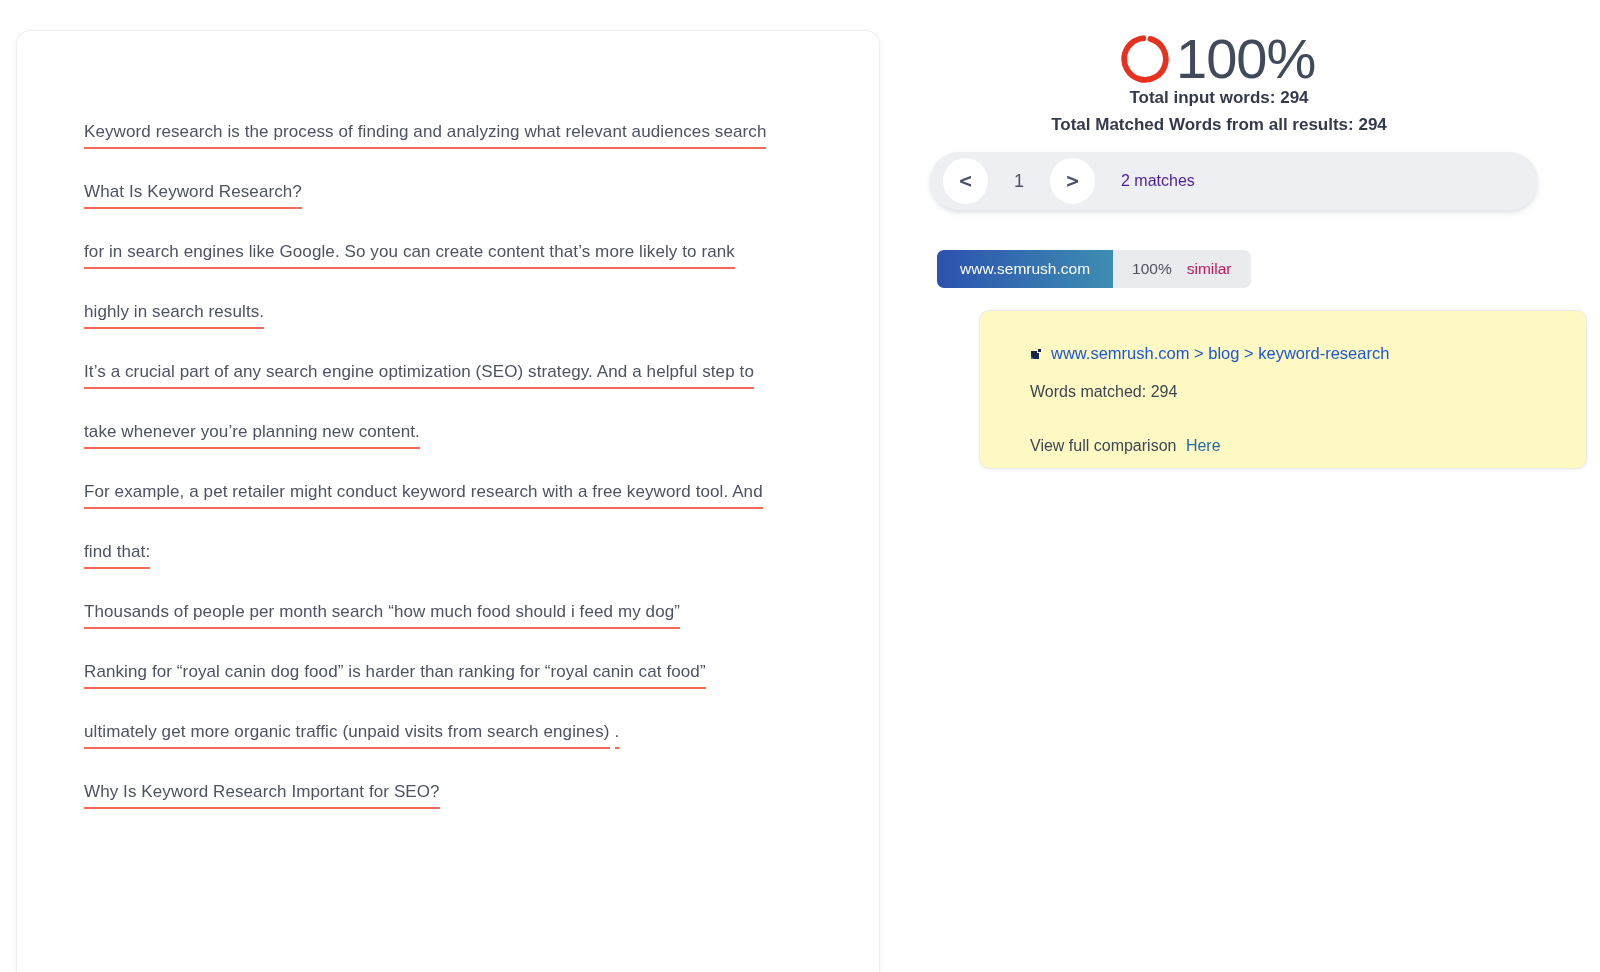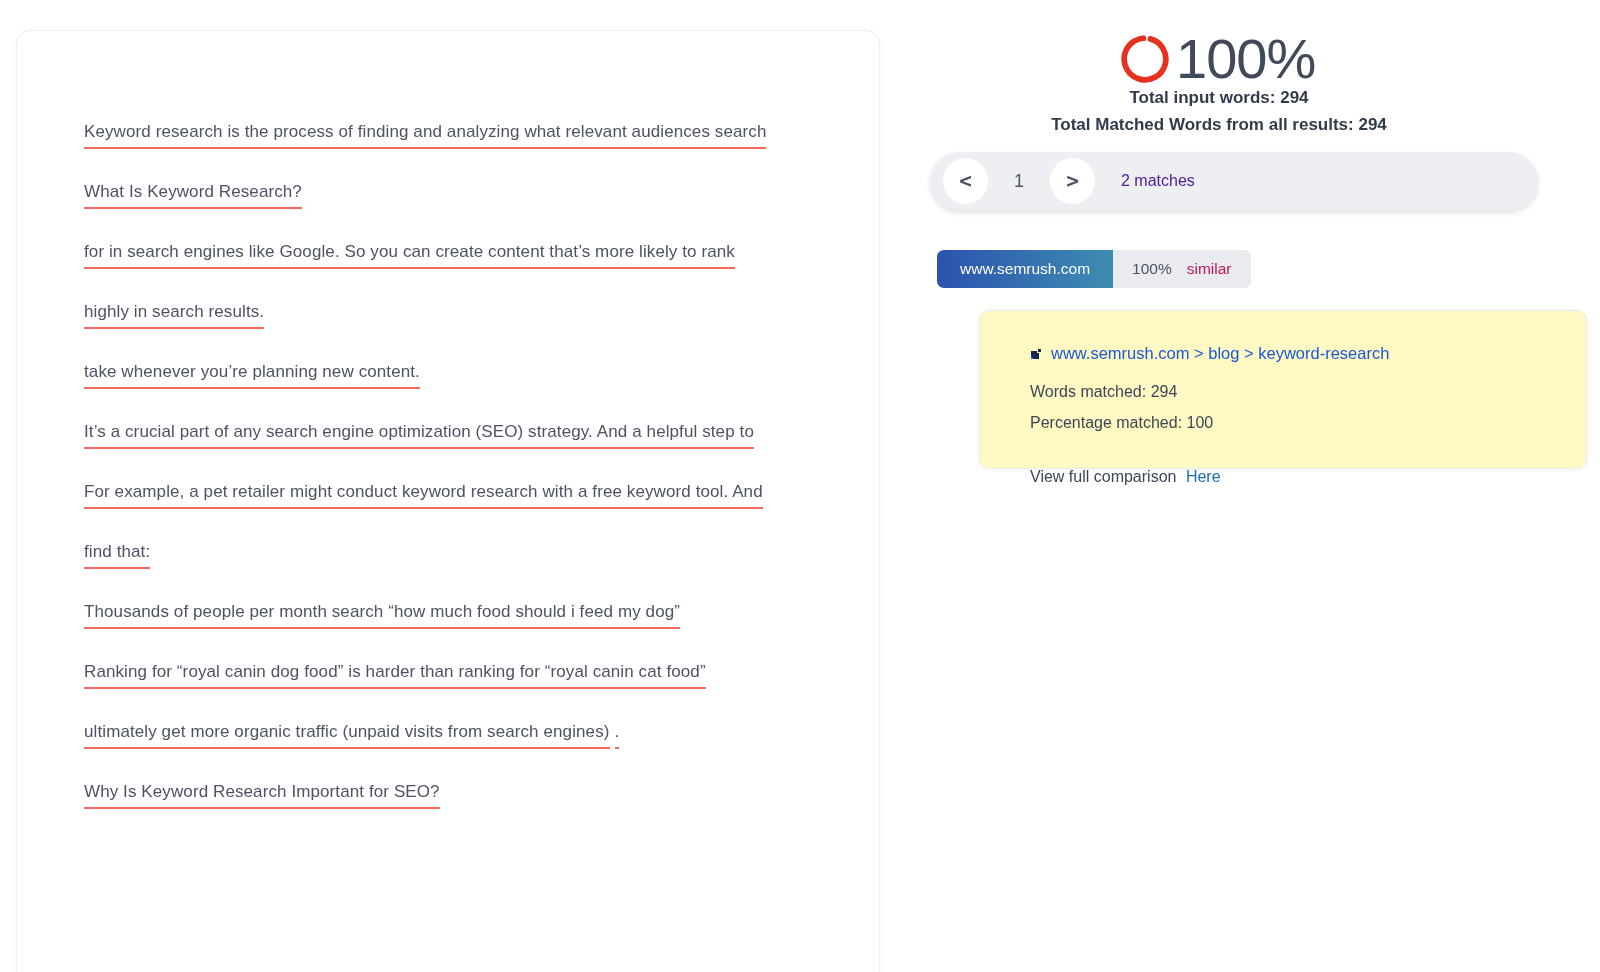--- a/index.html
+++ b/index.html
@@ -89,22 +89,22 @@
 </style>
 </head>
 <body>
 
 <div class="doc-card">
   <div class="doc-text" id="doc-lines">
       <div class="doc-line"><span class="seg">Keyword research is the process of finding and analyzing what relevant audiences search</span></div>
       <div class="doc-line"><span class="seg">What Is Keyword Research?</span></div>
       <div class="doc-line"><span class="seg">for in search engines like Google. So you can create content that’s more likely to rank</span></div>
       <div class="doc-line"><span class="seg">highly in search results.</span></div>
+      <div class="doc-line"><span class="seg">It’s a crucial part of any search engine optimization (SEO) strategy. And a helpful step to</span></div>
       <div class="doc-line"><span class="seg">take whenever you’re planning new content.</span></div>
-      <div class="doc-line"><span class="seg">It’s a crucial part of any search engine optimization (SEO) strategy. And a helpful step to</span></div>
       <div class="doc-line"><span class="seg">For example, a pet retailer might conduct keyword research with a free keyword tool. And</span></div>
       <div class="doc-line"><span class="seg">find that:</span></div>
       <div class="doc-line"><span class="seg">Thousands of people per month search “how much food should i feed my dog”</span></div>
       <div class="doc-line"><span class="seg">Ranking for “royal canin dog food” is harder than ranking for “royal canin cat food”</span></div>
       <div class="doc-line"><span class="seg">ultimately get more organic traffic (unpaid visits from search engines)</span><span class="seg">.</span></div>
       <div class="doc-line"><span class="seg">Why Is Keyword Research Important for SEO?</span></div>
     </div>
 </div>
 
 <div class="score-row">
@@ -135,18 +135,17 @@
 <div class="result-card">
   <div class="crumb-row">
     <svg width="12" height="12" viewBox="0 0 12 12">
       <path fill="#17264e" d="M1 3 L7 3 L7 5 L9 5 L9 11 L1 11 Z"></path>
       <rect x="8" y="1" width="3" height="3" fill="#17264e"></rect>
       <path fill="#2f6fd0" d="M1 8 L4 11 L1 11 Z"></path>
     </svg>
     <a class="crumb-link">www.semrush.com &gt; blog &gt; keyword-research</a>
   </div>
   <div class="stat first">Words matched: 294</div>
-  <div class="stat">Percentage matched: 100</div>
   <div class="view-row">
     <span>View full comparison</span>
     <span class="view-link">Here</span>
   </div>
 </div>
 
 </body></html>

